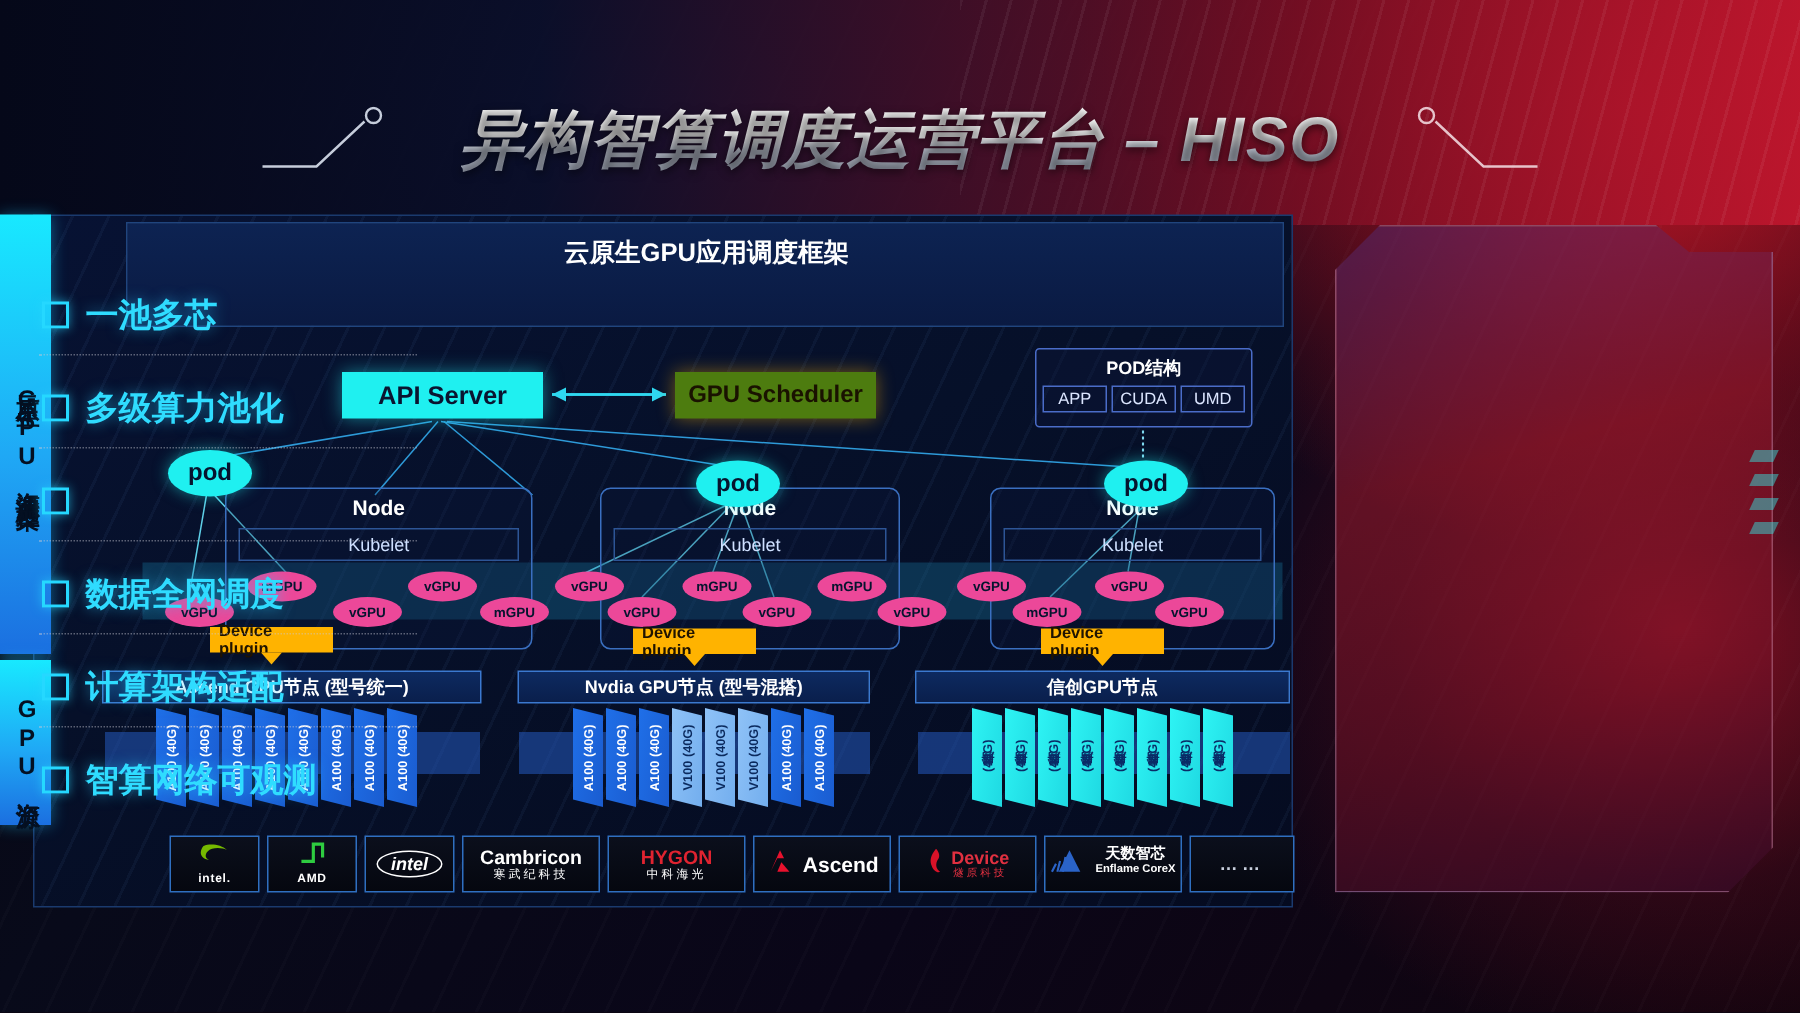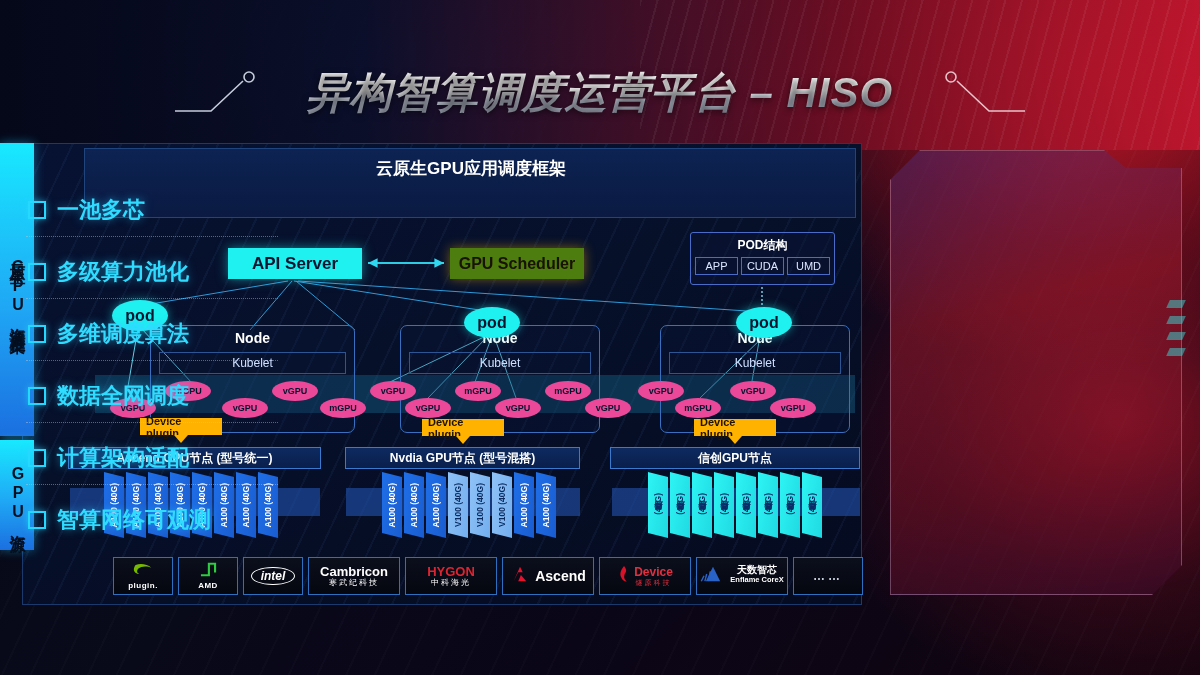--- a/index.html
+++ b/index.html
@@ -349,21 +349,21 @@
       <span>昇腾 (40G)</span>
     </div>
   </div>
 
 <div id="logos">
     <div class="logo" style="left: 113px; width: 60px;">
       <div style="display:flex;flex-direction:column;align-items:center;gap:1px;">
         <span><svg width="22" height="15" viewBox="0 0 24 16">
             <path d="M4 3 C9 1,17 2,21 6 C17 4,10 4,7 7 C5 9,5 12,8 13 C4 13,2 10,2 8 C2 6,3 4,4 3Z" fill="#76b900"></path>
           </svg></span>
-        <span class="ltxt" style="font-size:8px;letter-spacing:.5px;">plugin.</span>
+        <span class="ltxt" style="font-size:8px;letter-spacing:.5px;">intel.</span>
       </div>
     </div>
     <div class="logo" style="left: 178px; width: 60px;">
       <div style="display:flex;flex-direction:column;align-items:center;gap:1px;">
         <span><svg width="18" height="15" viewBox="0 0 20 17">
             <path d="M2 15 L11 15 L11 2 L18 2 L18 12" stroke="#2ecc40" stroke-width="2.4" fill="none"></path>
           </svg></span>
         <span class="ltxt" style="font-size:8px;letter-spacing:.5px;">AMD</span>
       </div>
     </div>
@@ -426,21 +426,20 @@
       <div class="rtxt">一池多芯</div>
     </div>
     <div class="rsep" style="top: 236px;"></div>
     <div class="rrow" style="top: 252px;">
       <div class="rsq"></div>
       <div class="rtxt">多级算力池化</div>
     </div>
     <div class="rsep" style="top: 298px;"></div>
     <div class="rrow" style="top: 314px;">
       <div class="rsq"></div>
-      <div class="rtxt">多维调度算法</div>
     </div>
     <div class="rsep" style="top: 360px;"></div>
     <div class="rrow" style="top: 376px;">
       <div class="rsq"></div>
       <div class="rtxt">数据全网调度</div>
     </div>
     <div class="rsep" style="top: 422px;"></div>
     <div class="rrow" style="top: 438px;">
       <div class="rsq"></div>
       <div class="rtxt">计算架构适配</div>

